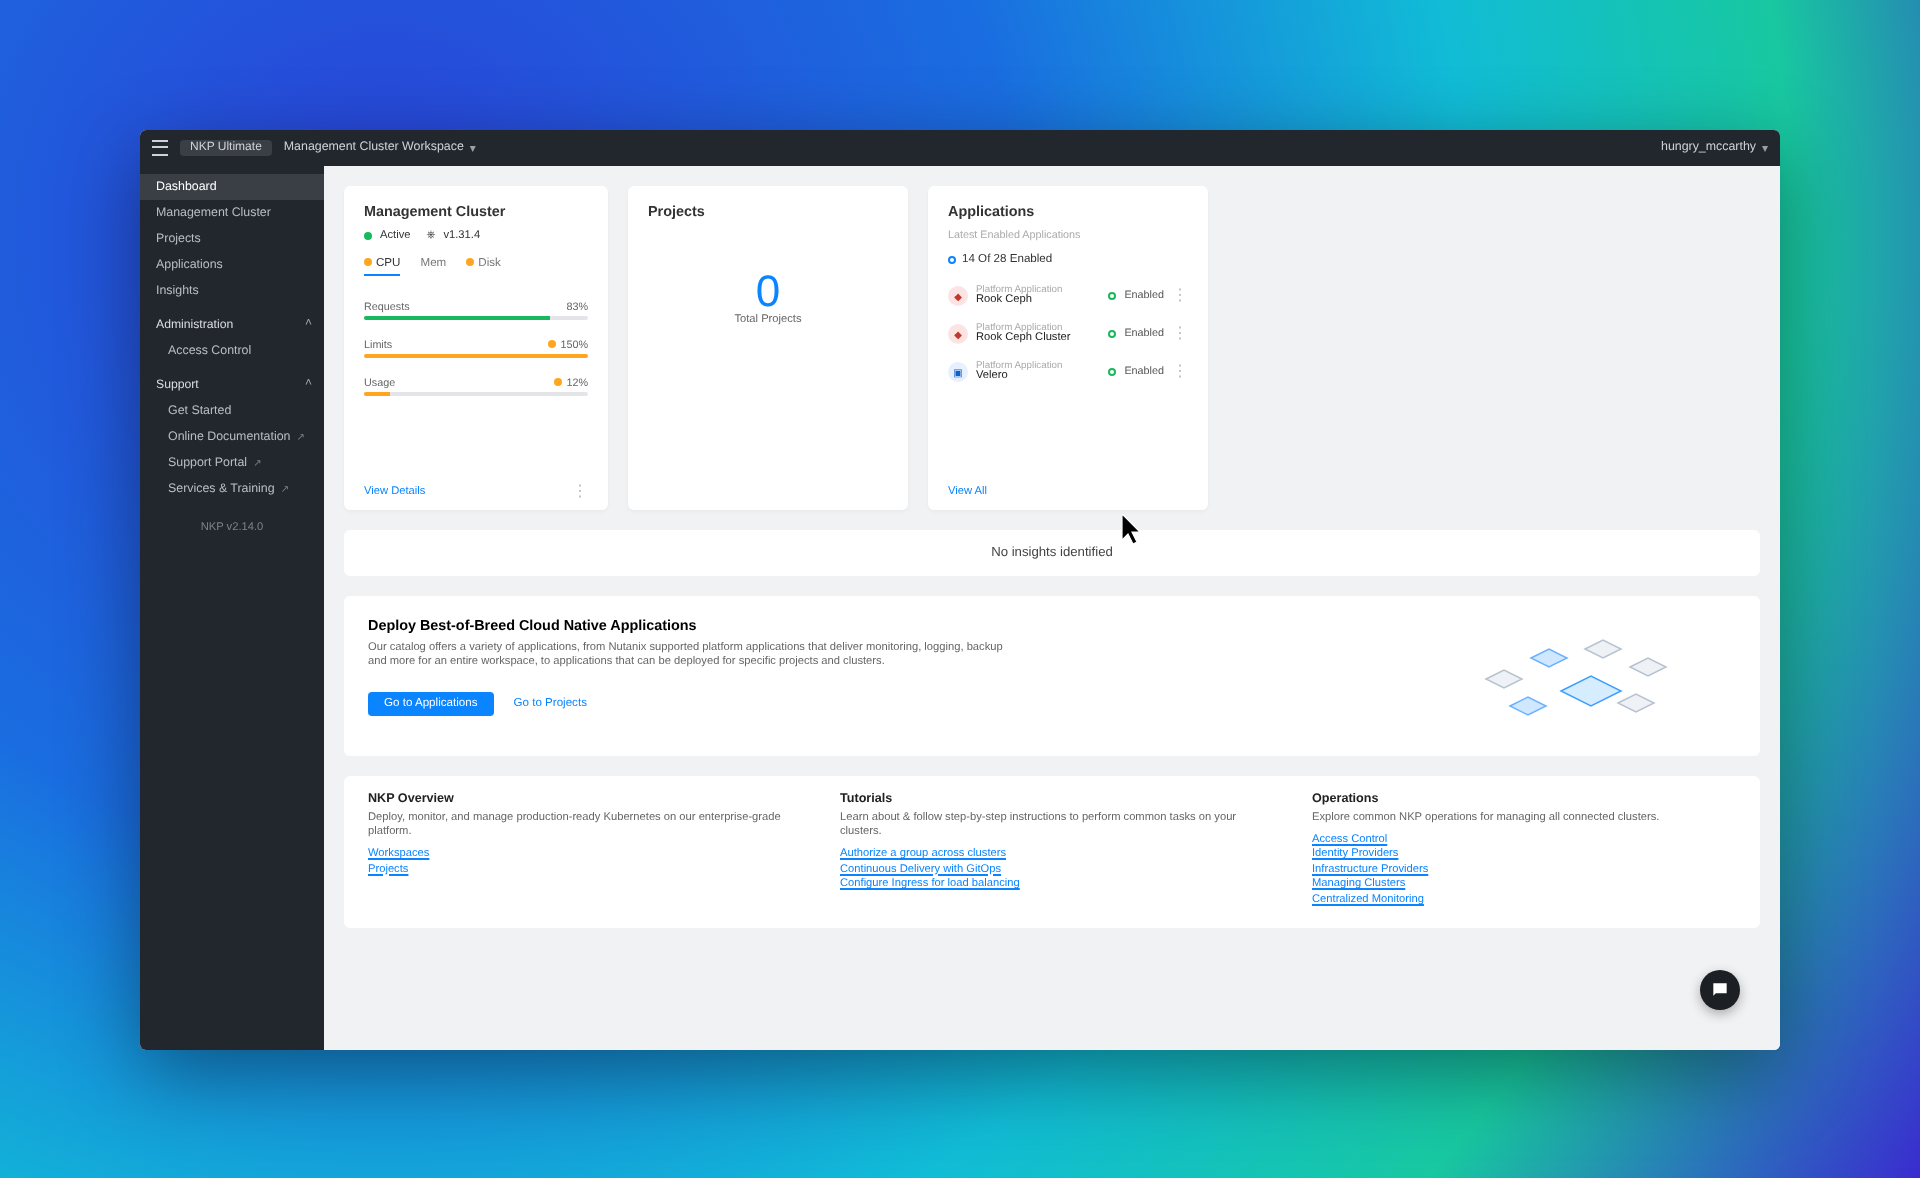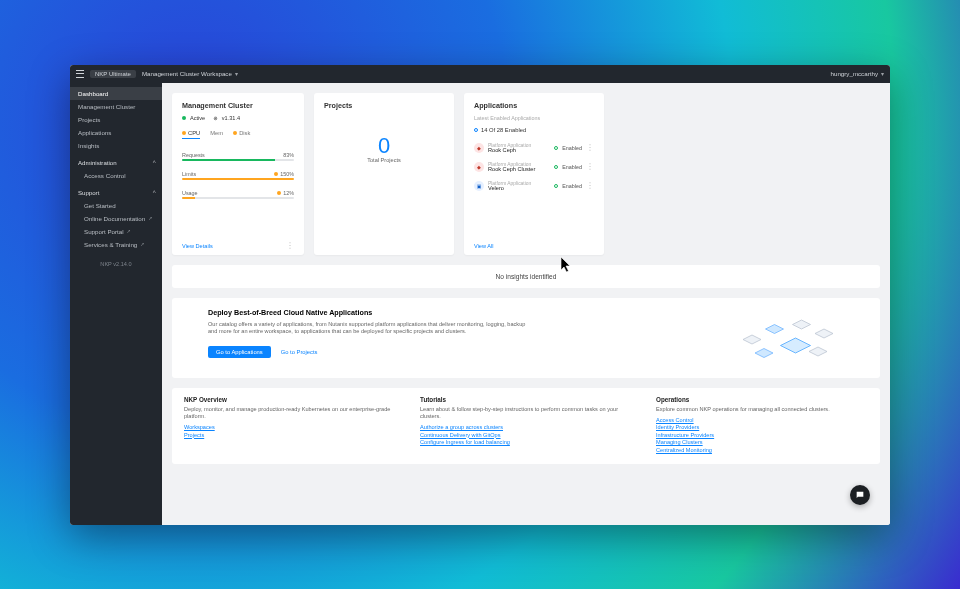--- a/index.html
+++ b/index.html
@@ -96,21 +96,21 @@
   .app-right { display:flex; align-items:center; gap:4px; font-size:5.4px; color:#555;}
   .en-dot { width:4px;height:4px;border:1.2px solid #18b85e;border-radius:50%; }
   .insights-bar {
     margin:10px 10px 0 10px; background:#fff; border-radius:3px; text-align:center;
     font-size:6.6px; color:#444; padding:8px 0;
   }
   .deploy-card {
     margin:10px 10px 0 10px; background:#fff; border-radius:3px; padding:10px 12px;
     display:flex; justify-content:space-between; gap:12px;
   }
-  .deploy-left { flex:1;margin-left:24px; }
+  .deploy-left { flex:1; }
   .deploy-left h4 { font-size:7.2px; font-weight:600; margin-bottom:4px;}
   .deploy-left p { font-size:5.6px; color:#666; line-height:1.35; max-width:320px;}
   .deploy-actions { margin-top:10px; display:flex; gap:10px; align-items:center;}
   .btn-primary { background:#0a84ff; color:#fff; font-size:5.8px; padding:3px 8px; border-radius:2px;}
   .btn-link { color:#0a84ff; font-size:5.8px; }
   .deploy-right { width:160px; display:flex; align-items:center; justify-content:center;}
   .footer-cols {
     margin:10px 10px 10px 10px; background:#fff; border-radius:3px; padding:8px 12px 10px 12px;
     display:flex; gap:24px;
   }

